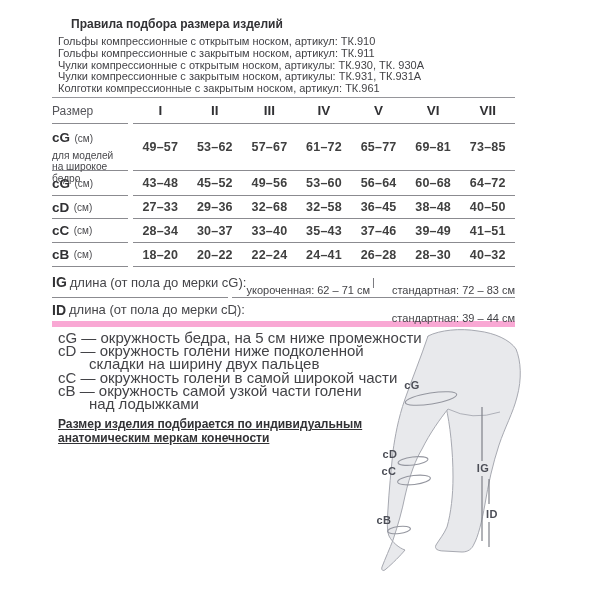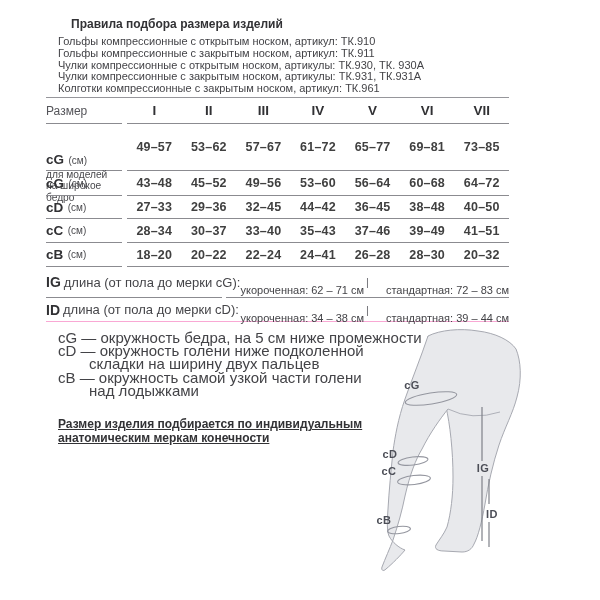--- a/index.html
+++ b/index.html
@@ -6,35 +6,35 @@
   body{
     width:600px;height:600px;background:#ffffff;
     font-family:"Liberation Sans", sans-serif;
     color:#3d3d40;position:relative;overflow:hidden;
   }
   .abs{position:absolute;}
   
   .title{left:58px;top:17px;font-size:12px;font-weight:bold;color:#323235;padding-left:13px;}
   .products{left:58px;top:36px;font-size:11px;line-height:11.8px;color:#434347;}
   
-  .size-table{left:46px;top:97px;width:463px;border-top:1px solid #96969b;border-bottom:1px solid #f9a8d4;}
+  .size-table{left:52px;top:97px;width:463px;border-top:1px solid #96969b;border-bottom:6px solid #f9a8d4;}
   .t-row{display:flex;box-sizing:border-box;}
   .t-label{width:76px;margin-right:5px;box-sizing:border-box;}
   .t-label-wide{width:176px;margin-right:4px;box-sizing:border-box;display:flex;align-items:center;}
   .t-vals{flex:1;display:grid;grid-template-columns:repeat(7,1fr);align-items:center;}
   .sep{border-bottom:1px solid #8b8b90;}
   .h-26{height:26px;} .h-47{height:47px;} .h-25{height:25px;} .h-23{height:23px;} .h-24{height:24px;} .h-31{height:31px;}
   .size-word{font-size:12px;color:#55555a;display:flex;align-items:center;}
   .col-head{font-weight:bold;font-size:13.5px;color:#313134;text-align:center;}
   .val{font-weight:bold;font-size:12.5px;color:#404040;text-align:center;letter-spacing:0.2px;}
   .code{font-weight:bold;font-size:13.5px;color:#313134;}
   .unit{font-size:10px;color:#4a4a4e;}
   .lbl-center{display:flex;align-items:center;}
   .lbl-top{padding-top:2px;}
-  .lbl-line1{line-height:17px;white-space:nowrap;margin-top:24px;}
+  .lbl-line1{line-height:22px;white-space:nowrap;}
   .lbl-note{font-size:10.2px;line-height:11.4px;color:#48484c;}
   .len-code{font-weight:bold;font-size:14px;color:#313134;margin-right:3px;}
   .len-desc{font-size:13px;color:#454549;white-space:nowrap;}
   .len-vals{flex:1;display:flex;align-items:center;font-size:11px;color:#434347;}
   .len-vals .lv{flex:1;text-align:right;white-space:nowrap;margin-top:16px;}
   .len-div{color:#6a6a70;padding:0 2px;}
   
   .legend{left:58px;top:331px;font-size:15px;line-height:13.2px;color:#434347;}
   .indent{padding-left:31px;}
   .bold-note{left:58px;top:418px;font-size:12px;font-weight:bold;line-height:13.6px;color:#323235;text-decoration:underline;}
@@ -103,22 +103,22 @@
     </div>
   </div>
 
   <div class="t-row h-23">
     <div class="t-label sep lbl-center">
       <span class="code">cD</span>&nbsp;<span class="unit">(см)</span>
     </div>
     <div class="t-vals sep">
       <div class="val">27–33</div>
       <div class="val">29–36</div>
-      <div class="val">32–45</div>
-      <div class="val">44–42</div>
+      <div class="val">32–68</div>
+      <div class="val">32–58</div>
       <div class="val">36–45</div>
       <div class="val">38–48</div>
       <div class="val">40–50</div>
     </div>
   </div>
 
   <div class="t-row h-24">
     <div class="t-label sep lbl-center">
       <span class="code">cC</span>&nbsp;<span class="unit">(см)</span>
     </div>
@@ -137,21 +137,21 @@
     <div class="t-label sep lbl-center">
       <span class="code">cB</span>&nbsp;<span class="unit">(см)</span>
     </div>
     <div class="t-vals sep">
       <div class="val">18–20</div>
       <div class="val">20–22</div>
       <div class="val">22–24</div>
       <div class="val">24–41</div>
       <div class="val">26–28</div>
       <div class="val">28–30</div>
-      <div class="val">20–32</div>
+      <div class="val">40–32</div>
     </div>
   </div>
 
   <div class="t-row h-31">
     <div class="t-label-wide sep">
       <span class="len-code">IG</span>
       <span class="len-desc">длина (от пола до мерки cG):</span>
     </div>
     <div class="len-vals sep">
       <span class="lv">укороченная: 62 – 71 см</span>
@@ -159,31 +159,31 @@
       <span class="lv">стандартная: 72 – 83 см</span>
     </div>
   </div>
 
   <div class="t-row h-23">
     <div class="t-label-wide">
       <span class="len-code">ID</span>
       <span class="len-desc">длина (от пола до мерки cD):</span>
     </div>
     <div class="len-vals">
-      <span class="lv">укороченная: 34 – 38 см</span>
       <span class="len-div">|</span>
       <span class="lv">стандартная: 39 – 44 см</span>
     </div>
   </div>
 </div>
 
 <div class="abs legend">
   <div>cG — окружность бедра, на 5 см ниже промежности</div>
   <div>cD — окружность голени ниже подколенной</div>
   <div class="indent">складки на ширину двух пальцев</div>
+  <div>cC — окружность голени в самой широкой части</div>
   <div>cB — окружность самой узкой части голени</div>
   <div class="indent">над лодыжками</div>
 </div>
 
 <div class="abs bold-note">
   <div>Размер изделия подбирается по индивидуальным</div>
   <div>анатомическим меркам конечности</div>
 </div>
 
 <svg class="abs leg-svg" width="195" height="278" viewBox="0 0 195 278" xmlns="http://www.w3.org/2000/svg">

